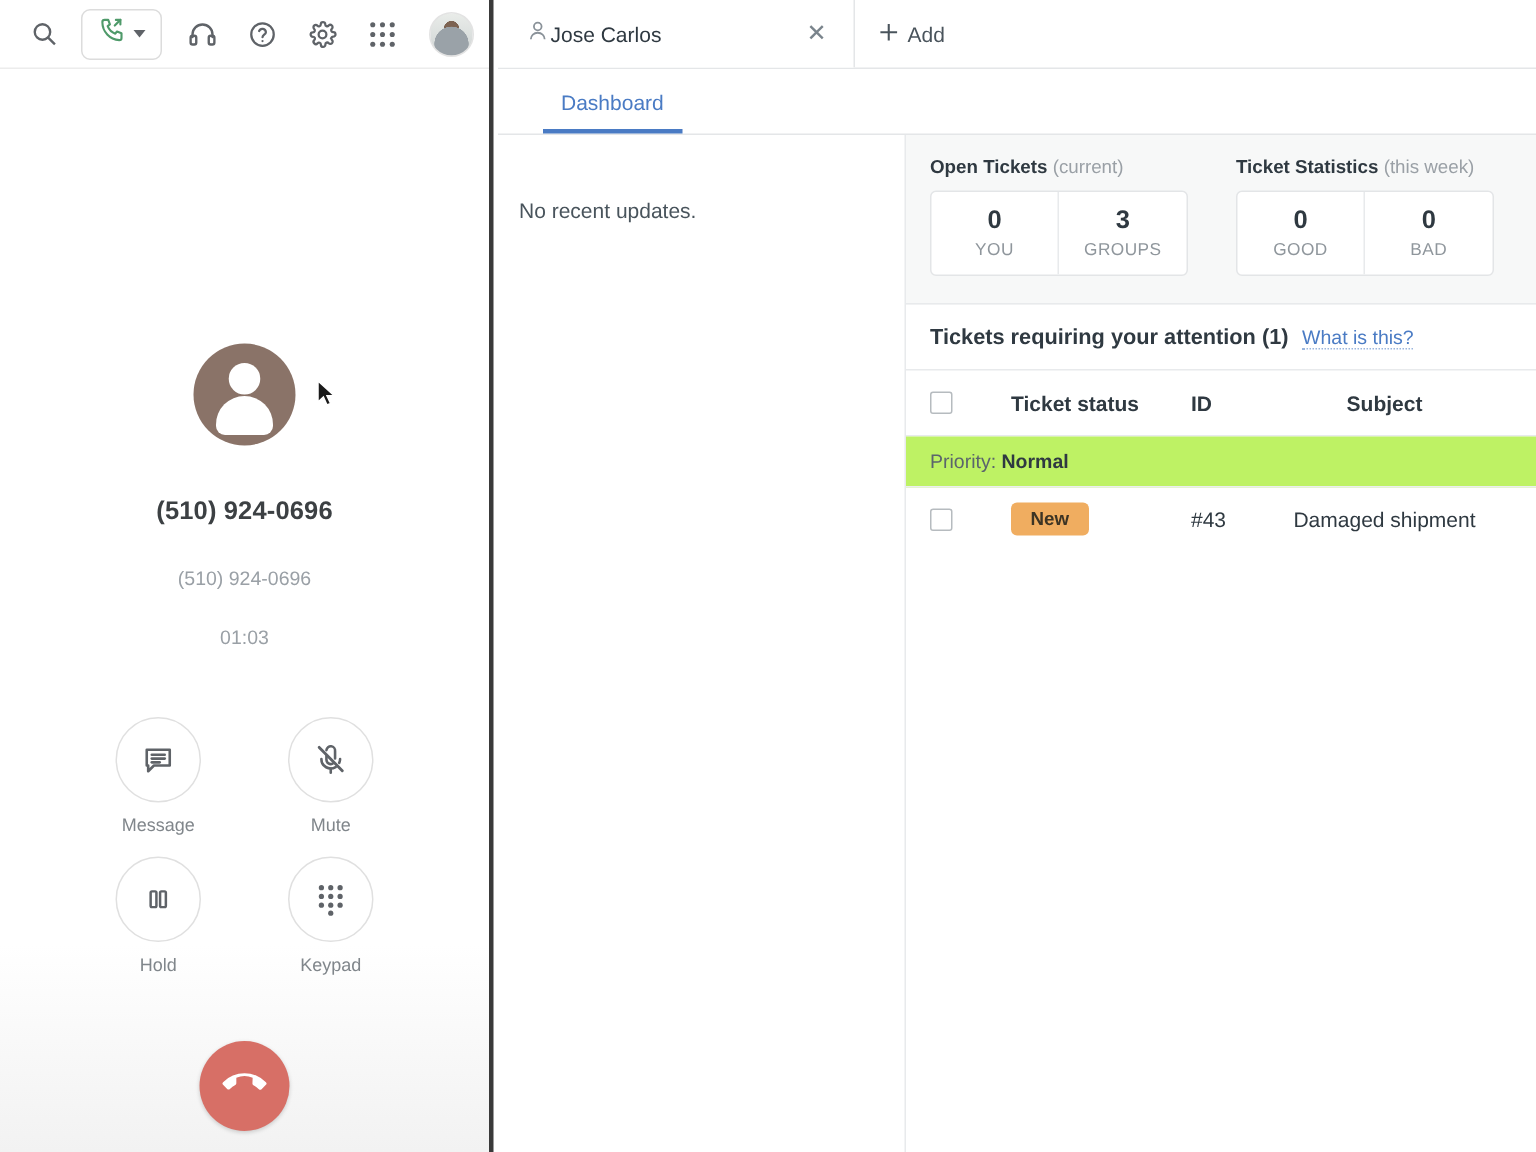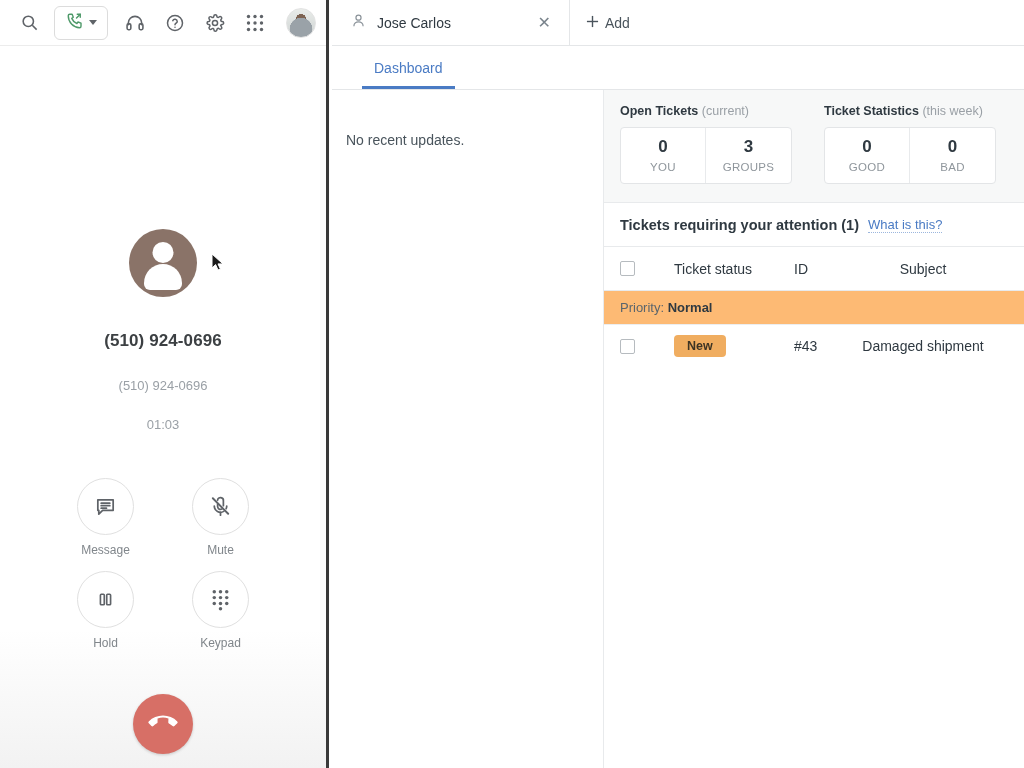--- a/index.html
+++ b/index.html
@@ -84,21 +84,21 @@
   }
 
   
   #app {
     position: absolute; left: 332px; top: 0;
     width: 692px; height: 768px; background: #ffffff;
     overflow: hidden;
   }
   #tabbar { height: 46px; display: flex; align-items: stretch; border-bottom: 1px solid #e4e6e8; background:#fff;}
   #tab-jose {
-    width: 238px; display: flex; align-items: center; gap: 10px;
+    width: 238px; display: flex; align-items: center; 
     padding: 0 14px 0 18px; border-right: 1px solid #e4e6e8; cursor: pointer;
     background:#fff;
   }
   #tab-jose .tname { flex: 1; font-size: 14px; color: #2f3941; }
   .tab-close { color:#7a848c; font-size: 16px; line-height:1; cursor: pointer; padding: 2px 4px;}
   #tab-add { display:flex; align-items:center; gap:6px; padding: 0 16px; font-size:14px; color:#4a545c; cursor:pointer; }
 
   #subtabs { height: 44px; display:flex; align-items:flex-end; border-bottom:1px solid #e4e6e8; padding-left: 30px;}
   #tab-dashboard {
     font-size: 14px; color:#4a7bc4; font-weight: 400;
@@ -120,26 +120,26 @@
   .stat-val { font-size: 17px; font-weight:700; color:#2f3941; }
   .stat-lbl { margin-top:4px; font-size: 11.5px; color:#8f969c; letter-spacing:.3px;}
 
   #attn-bar { padding: 14px 16px 13px 16px; display:flex; align-items:center; gap:9px; border-bottom:1px solid #e8eaec;}
   #attn-title { font-size: 14.5px; font-weight:700; color:#2f3941; }
   #attn-link { font-size: 13px; color:#4a7bc4; border-bottom:1px dotted #9bb6dd; cursor:pointer;}
 
   #tbl { width: 100%; }
   .thead { display:flex; align-items:center; height: 44px; padding: 0 16px; border-bottom:1px solid #e8eaec;}
   .cb { width:15px; height:15px; border:1px solid #b6bbbf; border-radius:2px; background:#fff; cursor:pointer; flex:none;}
-  .th { font-size: 14px; font-weight:400; color:#2f3941; }
+  .th { font-size: 14px; font-weight:700; color:#2f3941; }
   .c-cb { width: 54px; }
   .c-status { width: 120px; }
   .c-id { width: 44px; }
   .c-subject { width: 170px; text-align: center; }
-  .priority-row { background:#fdba74; padding: 9px 16px; border-bottom:1px solid #eceef0; font-size: 13px; color:#5b656c;}
+  .priority-row { background:#bef264; padding: 9px 16px; border-bottom:1px solid #eceef0; font-size: 13px; color:#5b656c;}
   .priority-row b { color:#2f3941; }
   .trow { display:flex; align-items:center; height: 42px; padding: 0 16px; }
   .badge-new {
     display:inline-block; background:#f0ad60; color:#3d3424;
     font-size: 12.5px; font-weight: 600; padding: 4px 13px; border-radius: 4px;
   }
   .cell { font-size: 14px; color:#2f3941; }
 
   #cursor { position:absolute; left: 211px; top: 253px; width: 14px; height: 19px; pointer-events:none; }
 </style>

